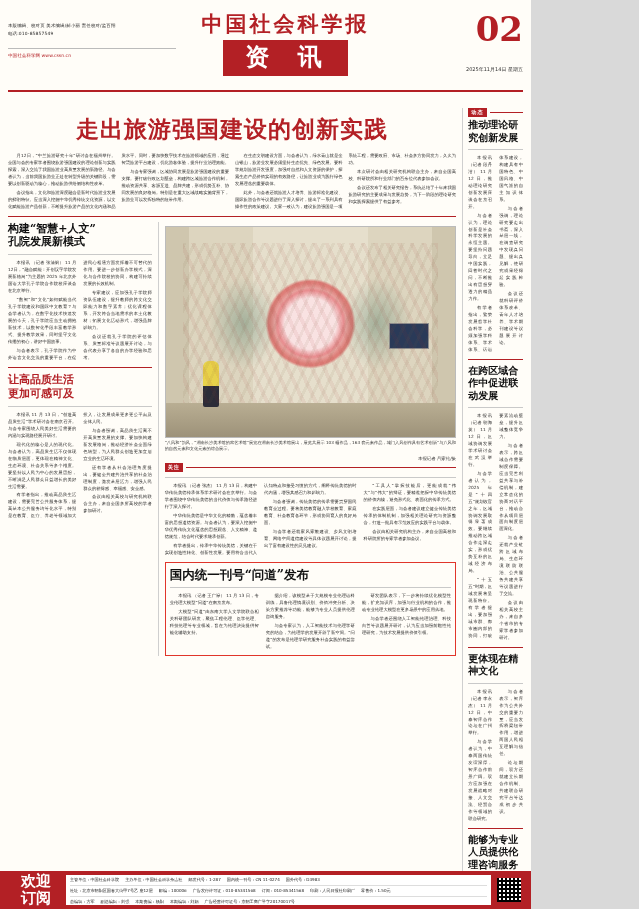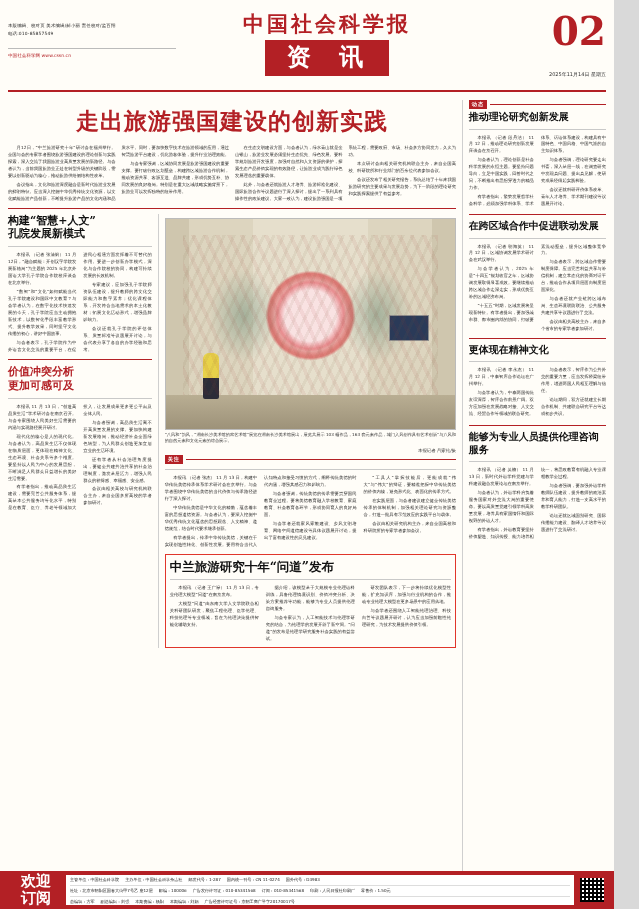--- a/index.html
+++ b/index.html
@@ -2,21 +2,21 @@
 <html><head>
 <meta charset="utf-8">
 <style>
   * { box-sizing: border-box; }
   html, body {
     margin: 0; padding: 0;
     background: #d9d9d9;
     font-family: "DejaVu Sans", "Liberation Sans", sans-serif;
   }
   .page {
-    width: 614px; height: 909px;
+    width: 531px; height: 909px;
     background: #fffdf8;
     position: relative;
     overflow: hidden;
     padding: 6px 8px 0 8px;
   }
 
   
   .masthead {
     display: flex; align-items: flex-start;
     border-bottom: 2px solid #b32025;
@@ -46,29 +46,29 @@
     display: inline-block;
     font-family: "DejaVu Serif", "Liberation Serif", serif;
     font-size: 24px; font-weight: 700; letter-spacing: 10px;
     padding: 1px 16px 3px 22px;
   }
   .mh-right {
     width: 128px; text-align: right; padding-top: 6px;
   }
   .mh-pageno {
     font-family: "DejaVu Serif", "Liberation Serif", serif;
-    font-size: 39px; font-weight: 700; color: #b32025; line-height: 1;
+    font-size: 34px; font-weight: 700; color: #b32025; line-height: 1;
   }
   .mh-date { font-size: 5px; color: #333; margin-top: 20px; white-space: nowrap; }
 
   
   .content {
     display: flex;
     gap: 6px;
-    margin-top: 8px;
+    margin-top: 16px;
     height: 778px;
   }
   .col-left { width: 146px; }
   .col-mid  { width: 296px; }
   .col-right{ width: 167px; }
 
   .rule-v { width: 1px; background: #cfcfcf; }
 
   h1.headline {
     font-family: "DejaVu Serif", "Liberation Serif", serif;
@@ -245,21 +245,21 @@
               <p>“数智”和“文化”如何赋能当代孔子学院建设和国际中文教育？与会学者认为，在数字化技术快速发展的今天，孔子学院应当主动拥抱新技术，以数智化手段丰富教学形式、提升教学效果，同时坚守文化传播的初心，讲好中国故事。</p>
               <p>与会者表示，孔子学院作为中外语言文化交流的重要平台，在促进民心相通方面发挥着不可替代的作用。要进一步创新办学模式，深化与合作院校的协同，构建可持续发展的长效机制。</p>
               <p>专家建议，应加强孔子学院师资队伍建设，提升教师的跨文化交际能力和数字素养；优化课程体系，开发符合当地需求的本土化教材；拓展文化活动形式，增强品牌影响力。</p>
               <p>会议还就孔子学院的评估体系、质量标准等议题展开讨论，与会代表分享了各自的办学经验和思考。</p>
             </div>
           </div>
 
           <div class="hr-red"></div>
 
           <div class="art">
-            <div class="sec-h s11 red">价值冲突分析</div>
+            <div class="sec-h s11 red">让高品质生活</div>
             <div class="sec-h s11 red">更加可感可及</div>
             <div class="hr"></div>
             <div class="tx cols2">
               <p>本报讯 11 月 13 日，“创造高品质生活”学术研讨会在南京召开。与会专家围绕人民美好生活需要的内涵与实现路径展开研讨。</p>
               <p>现代化的核心是人的现代化。与会者认为，高品质生活不仅体现在物质层面，更体现在精神文化、生态环境、社会关系等多个维度。要坚持以人民为中心的发展思想，不断满足人民群众日益增长的美好生活需要。</p>
               <p>有学者指出，推动高品质生活建设，需要完善公共服务体系，提高基本公共服务均等化水平，特别是在教育、医疗、养老等领域加大投入，让发展成果更多更公平惠及全体人民。</p>
               <p>与会者强调，高品质生活离不开高质量发展的支撑。要加快构建新发展格局，推动经济社会全面绿色转型，为人民群众创造更加宜居宜业的生活环境。</p>
               <p>还有学者从社会治理角度提出，要健全共建共治共享的社会治理制度，激发基层活力，增强人民群众的获得感、幸福感、安全感。</p>
               <p>会议由相关高校与研究机构联合主办，来自全国多所高校的学者参加研讨。</p>
             </div>
@@ -296,21 +296,21 @@
             <p>中华传统美德是中华文化的精髓，蕴含着丰富的思想道德资源。与会者认为，要深入挖掘中华优秀传统文化蕴含的思想观念、人文精神、道德规范，结合时代要求继承创新。</p>
             <p>有学者提出，传承中华传统美德，关键在于实现创造性转化、创新性发展。要用符合当代人认知特点和接受习惯的方式，阐释传统美德的时代内涵，增强其感召力和影响力。</p>
             <p>与会者强调，传统美德的传承需要贯穿国民教育全过程。要将美德教育融入学校教育、家庭教育、社会教育各环节，形成协同育人的良好局面。</p>
             <p>与会学者还就家风家教建设、乡风文明培育、网络空间道德建设等具体议题展开讨论，提出了富有建设性的意见建议。</p>
             <p>“工具人”掌握技能后，更能成就“伟大”与“伟大”的辩证，要精准把握中华传统美德的价值内核，避免形式化、表面化的传承方式。</p>
             <p>在实践层面，与会者建议建立健全传统美德传承的体制机制，加强相关理论研究与资源整合，打造一批具有示范效应的实践平台与载体。</p>
             <p>会议由相关研究机构主办，来自全国高校和科研院所的专家学者参加会议。</p>
           </div>
 
           <div class="boxed">
-            <div class="sec-h s12">中兰旅游研究十年“问道”发布</div>
+            <div class="sec-h s12">国内统一刊号“问道”发布</div>
             <div class="hr"></div>
             <div class="tx cols3">
               <p>本报讯 （记者 王广禄） 11 月 13 日，专业伦理大模型“问道”在南京发布。</p>
               <p>大模型“问道”由东南大学人文学院联合相关科研团队研发，聚焦工程伦理、医学伦理、科技伦理等专业领域，旨在为伦理决策提供智能化辅助支持。</p>
               <p>据介绍，该模型基于大规模专业伦理语料训练，具备伦理情境识别、价值冲突分析、决策方案推荐等功能，能够为专业人员提供伦理咨询服务。</p>
               <p>与会专家认为，人工智能技术与伦理学研究的结合，为伦理学的发展开辟了新空间。“问道”的发布是伦理学研究服务社会实践的有益尝试。</p>
               <p>研发团队表示，下一步将持续优化模型性能，扩充知识库，加强与行业机构的合作，推动专业伦理大模型在更多场景中的应用落地。</p>
               <p>与会学者还围绕人工智能伦理治理、科技向善等议题展开研讨，认为应当加强前瞻性伦理研究，为技术发展提供价值引领。</p>
             </div>
           </div>

